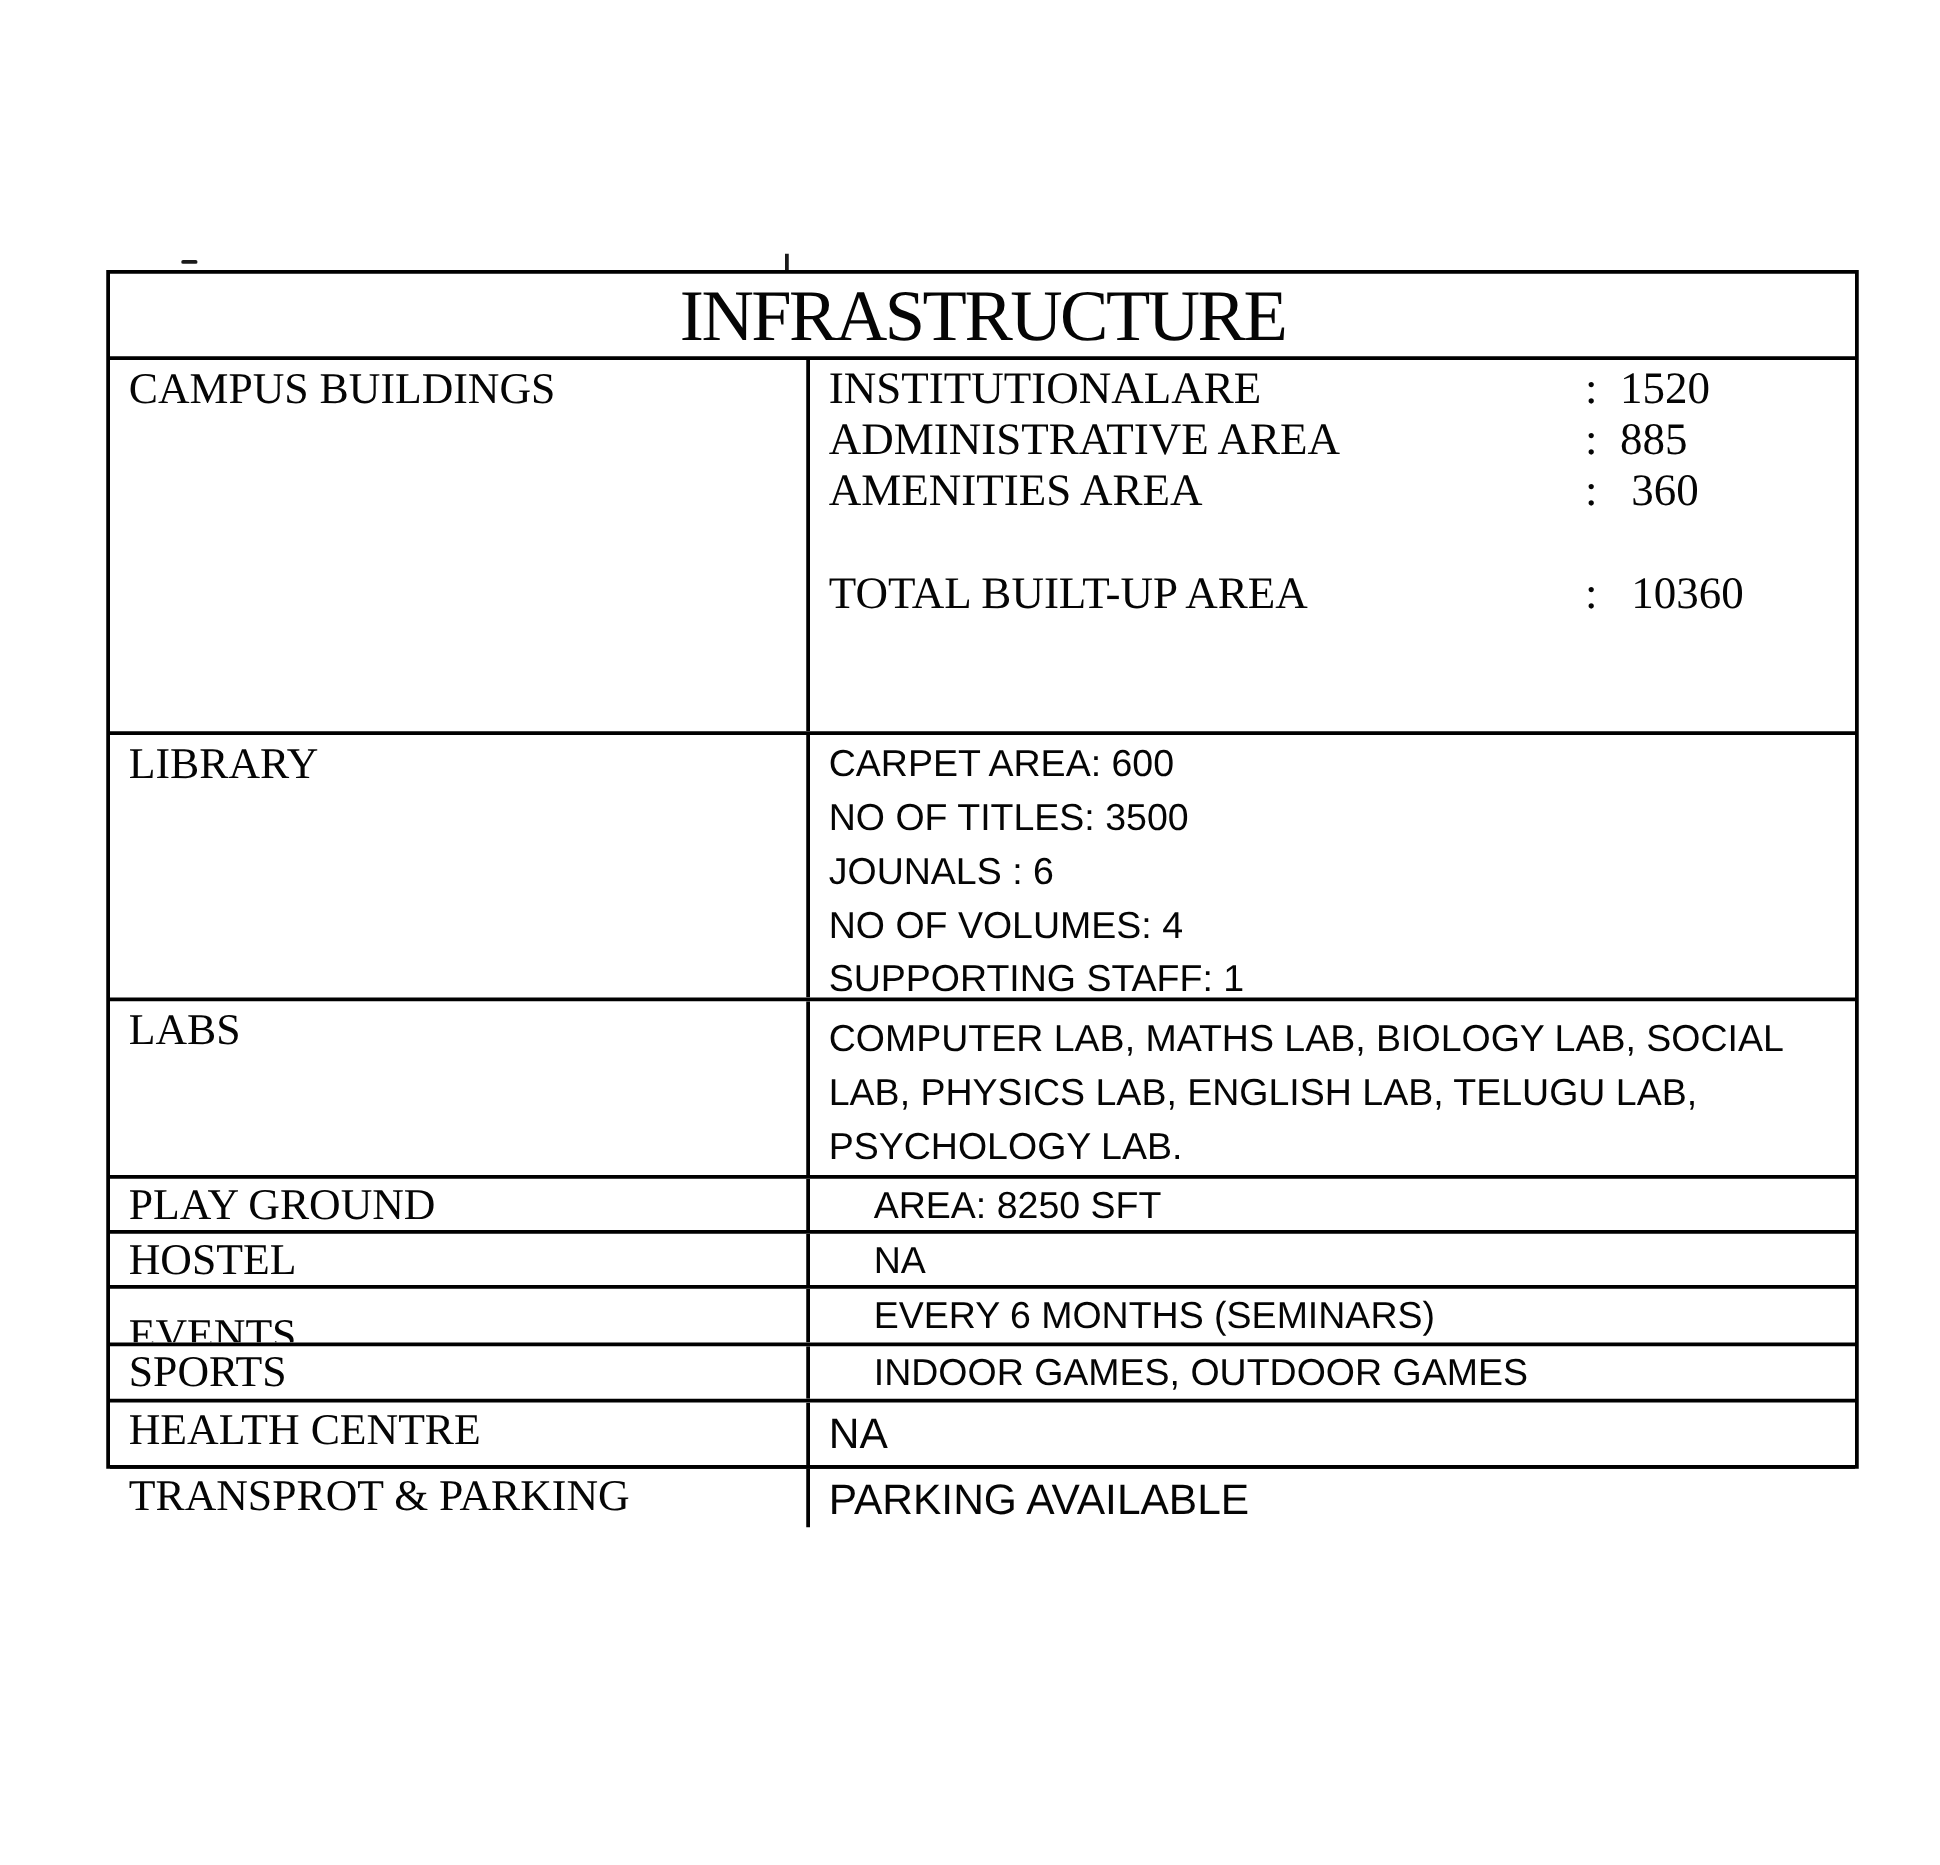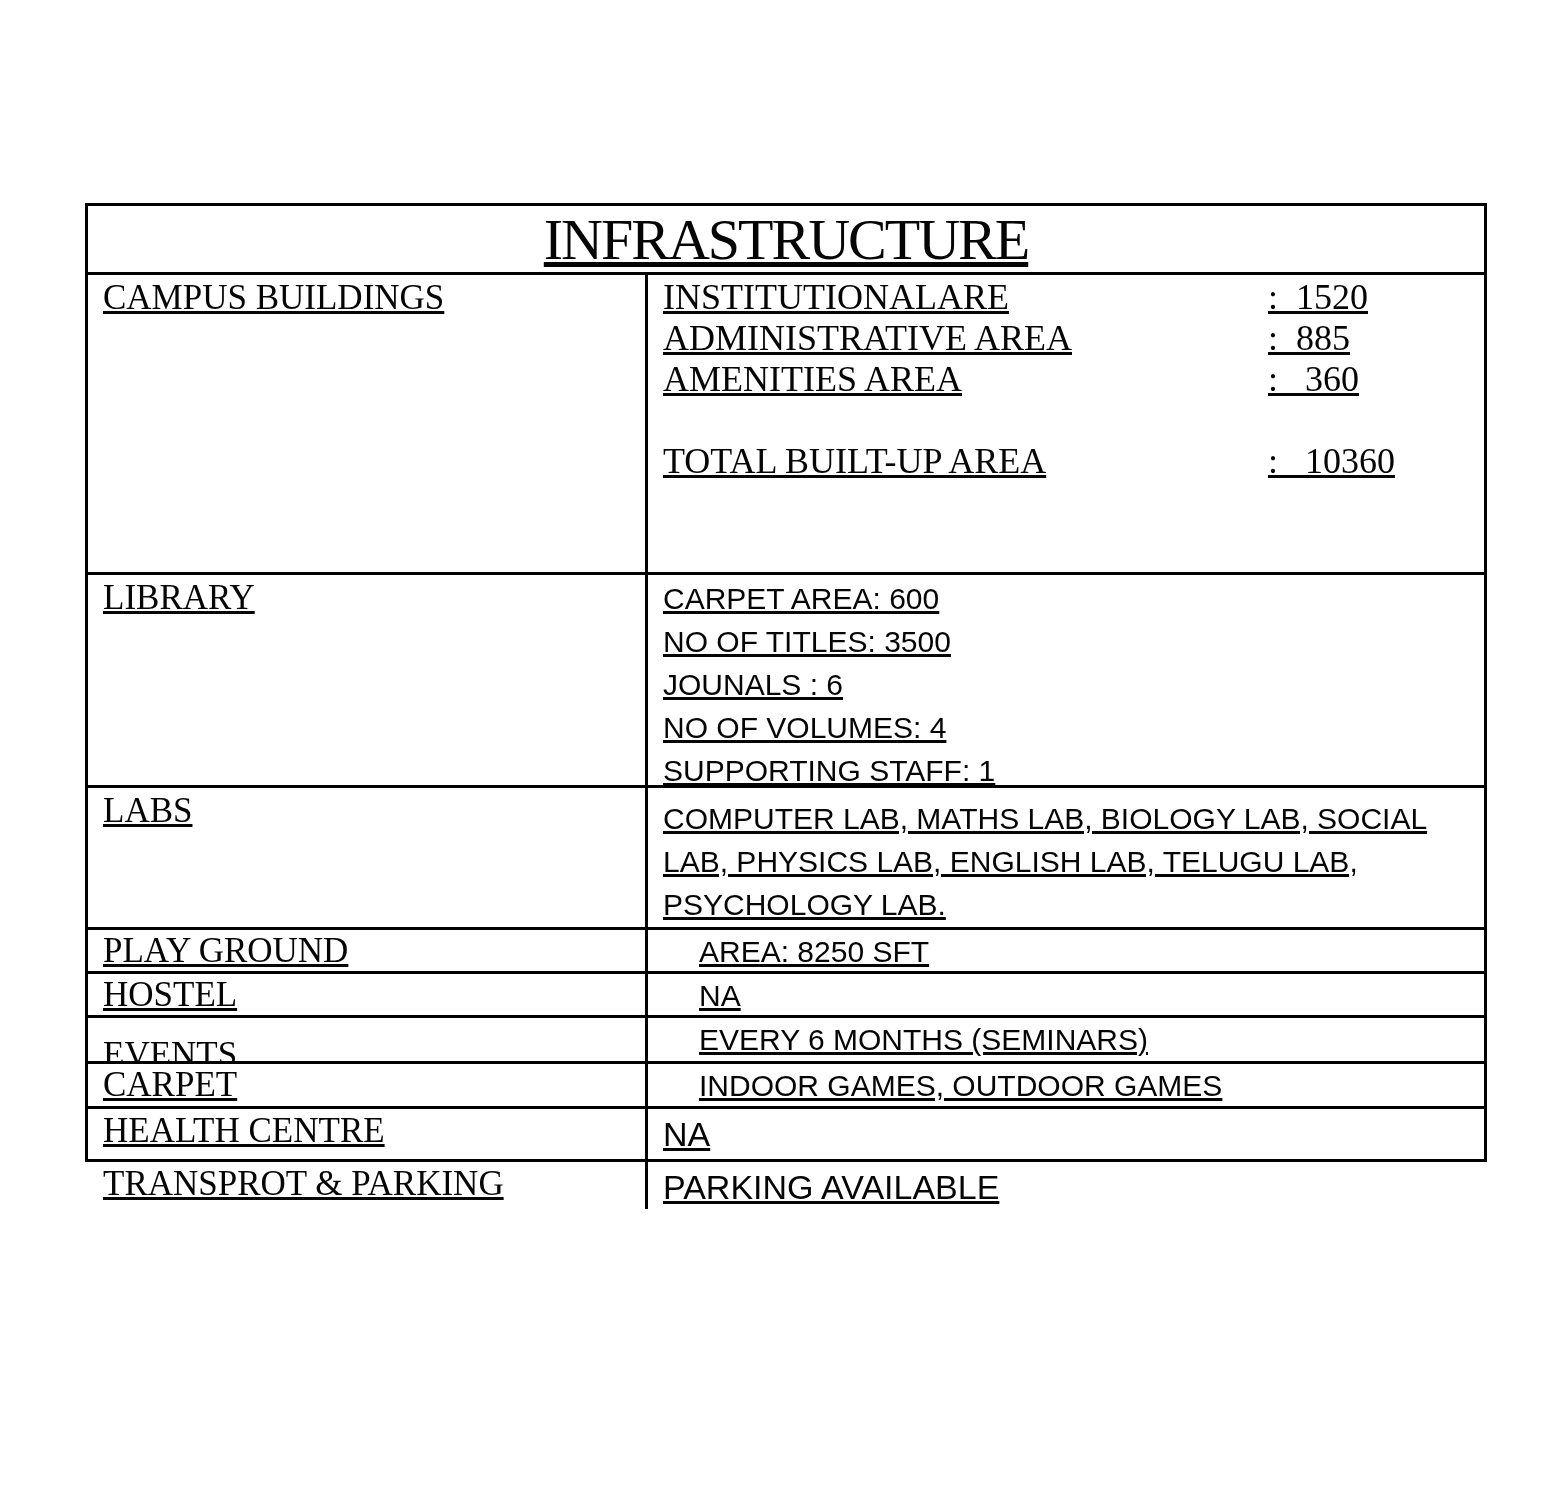--- a/index.html
+++ b/index.html
@@ -17,26 +17,25 @@
   .artifact-dash {
     position: absolute; left: 145px; top: 208px;
     width: 13px; height: 3px; background: #1a1a1a; border-radius: 2px;
   }
   .artifact-tick {
     position: absolute; left: 628px; top: 203px;
     width: 3px; height: 16px; background: #1a1a1a;
   }
 
   .doc-table {
-    position: absolute; left: 85px; top: 203px;
+    position: absolute; left: 85px; top: 216px;
     width: 1402px; height: 959px;
     border: 3px solid #000000;
     box-sizing: border-box;
     background: #ffffff;
-    text-decoration: underline;
   }
 
   .title-row {
     height: 66px;
     display: flex; align-items: center; justify-content: center;
     overflow: hidden;
   }
   .title-text {
     font-size: 58px; letter-spacing: -2px; font-weight: 400;
     white-space: nowrap;
@@ -142,21 +141,21 @@
     <div class="lc" style="padding-top:0">HOSTEL</div>
     <div class="rc sans single">NA</div>
   </div>
 
   <div class="row" style="height:46px">
     <div class="lc" style="padding-top:16px">EVENTS</div>
     <div class="rc sans single">EVERY 6 MONTHS (SEMINARS)</div>
   </div>
 
   <div class="row" style="height:45px">
-    <div class="lc" style="padding-top:0">CARPET</div>
+    <div class="lc" style="padding-top:0">SPORTS</div>
     <div class="rc sans single">INDOOR GAMES, OUTDOOR GAMES</div>
   </div>
 
   <div class="row" style="height:53px">
     <div class="lc" style="padding-top:1px">HEALTH CENTRE</div>
     <div class="rc sans big">NA</div>
   </div>
 
   <div class="row" style="height:50px">
     <div class="lc" style="padding-top:1px">TRANSPROT &amp; PARKING</div>

